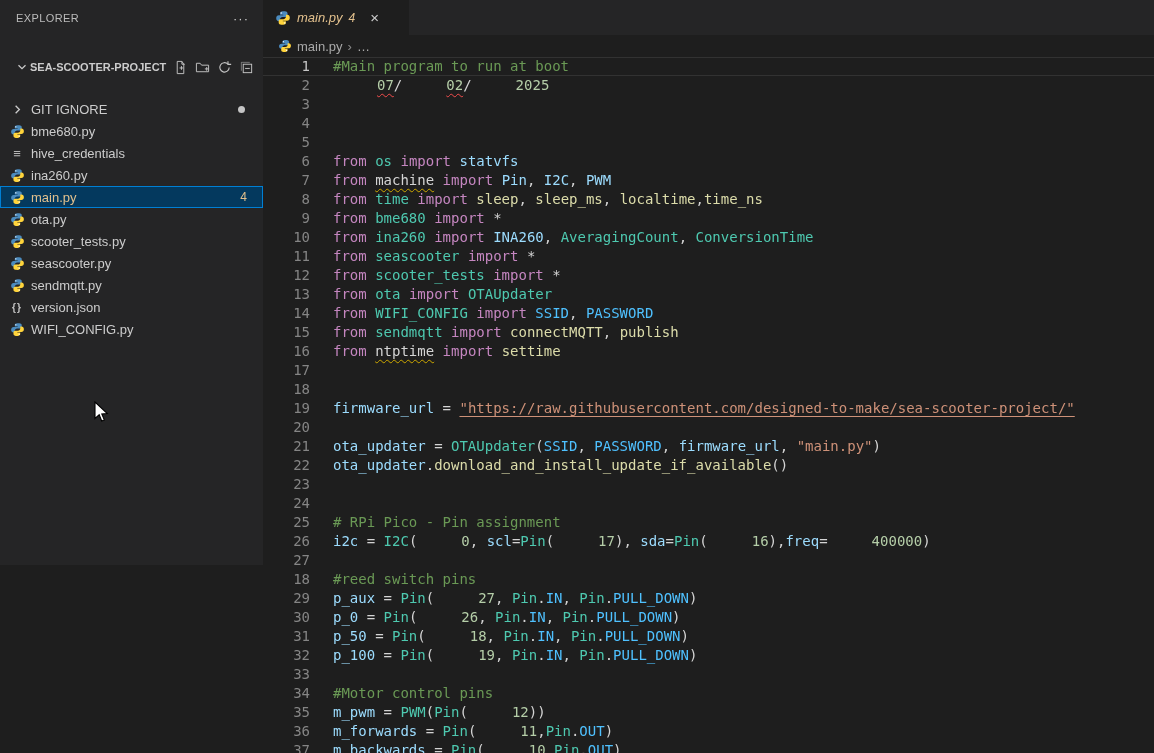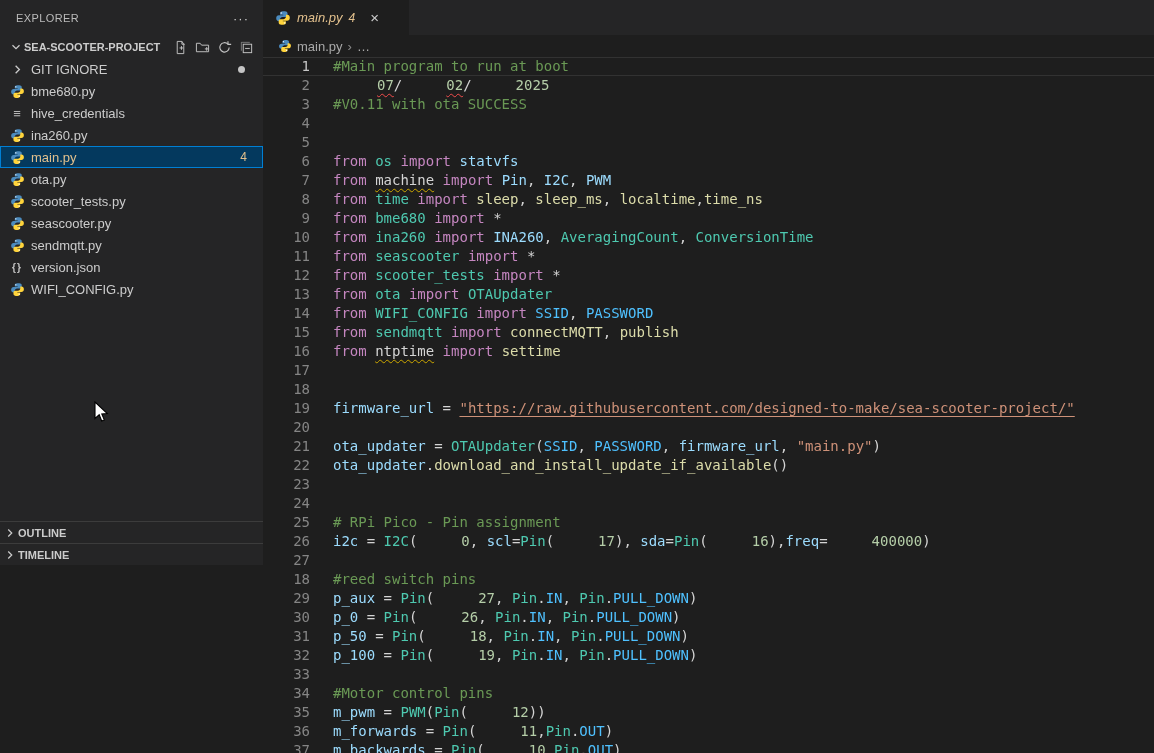--- a/index.html
+++ b/index.html
@@ -4,27 +4,27 @@
 <style>
   * { margin:0; padding:0; box-sizing:border-box; }
   html,body { width:1154px; height:753px; overflow:hidden; }
   body {
     background:var(--c-background,#1e1e1e);
     font-family:"Liberation Sans", sans-serif;
     color:#cccccc; position:relative;
   }
   
   .sidebar { position:absolute; left:0; top:0; width:263px; height:565px;
-    background:var(--c-sidebar,#252526); display:flex; flex-direction:column; }
+    background:var(--c-sidebar,#252526); display:flex; flex-direction:column;gap:20px; }
   .sb-header { height:36px; flex:none; display:flex; align-items:center;
     justify-content:space-between; padding:0 14px 0 16px; font-size:11px;
     color:#bbbbbb; letter-spacing:.4px; }
   .sb-more { color:#cccccc; font-size:13px; letter-spacing:1px; cursor:pointer; }
   .sb-project { height:22px; flex:none; display:flex; align-items:center;
-    padding:0 8px 0 8px; font-size:11px; font-weight:bold; color:#cccccc; }
+    padding:0 8px 0 14px; font-size:11px; font-weight:bold; color:#cccccc; }
   .chev { width:16px; height:16px; flex:none; display:inline-flex;
     align-items:center; justify-content:center; }
   .chev svg { width:14px; height:14px; }
   .sb-actions { margin-left:auto; display:flex; gap:4px; }
   .sb-actions .act { width:18px; height:18px; display:flex; align-items:center;
     justify-content:center; border-radius:3px; cursor:pointer; }
   .sb-actions svg { width:15px; height:15px; }
   .sb-items { flex:none; }
   .sb-item { height:22px; display:flex; align-items:center; padding-left:9px;
     font-size:13px; color:#cccccc; cursor:pointer; }
@@ -239,38 +239,20 @@
             <svg viewBox="0 0 16 16">
               <path fill="#4b8bbe" d="M7.9 1.2c-1.8 0-2.8.8-2.8 2v1.6h3.1v.5H3.9c-1.6 0-2.7 1.2-2.7 3 0 1.7 1 2.9 2.6 2.9h1.2V9.6c0-1.5 1.2-2.6 2.6-2.6h3.2c1 0 1.7-.8 1.7-1.8V3.2c0-1.2-1.2-2-2.6-2z"></path>
               <circle fill="#fff" cx="6.2" cy="3" r=".7"></circle>
               <path fill="#ffd43b" d="M8.1 14.8c1.8 0 2.8-.8 2.8-2v-1.6H7.8v-.5h4.3c1.6 0 2.7-1.2 2.7-3 0-1.7-1-2.9-2.6-2.9H11v1.8c0 1.5-1.2 2.6-2.6 2.6H5.4c-1 0-1.7.8-1.7 1.8v1.8c0 1.2 1.2 2 2.6 2z"></path>
               <circle fill="#fff" cx="9.8" cy="13" r=".7"></circle>
             </svg>
           </span>
           <span class="lbl">WIFI_CONFIG.py</span>
         </div>
       </div>
-    <div class="sb-bottom">
-      <div class="sb-panel">
-        <span class="chev">
-            <svg viewBox="0 0 16 16" fill="none" stroke="#cccccc" stroke-width="1.4">
-              <path d="M6 4l4 4-4 4"></path>
-            </svg>
-          </span>
-        <span>OUTLINE</span>
-      </div>
-      <div class="sb-panel">
-        <span class="chev">
-            <svg viewBox="0 0 16 16" fill="none" stroke="#cccccc" stroke-width="1.4">
-              <path d="M6 4l4 4-4 4"></path>
-            </svg>
-          </span>
-        <span>TIMELINE</span>
-      </div>
-    </div>
   </aside>
 
   <main class="editor">
     <div class="tabbar">
       <div class="tab">
         <span class="ticon">
             <svg viewBox="0 0 16 16">
               <path fill="#4b8bbe" d="M7.9 1.2c-1.8 0-2.8.8-2.8 2v1.6h3.1v.5H3.9c-1.6 0-2.7 1.2-2.7 3 0 1.7 1 2.9 2.6 2.9h1.2V9.6c0-1.5 1.2-2.6 2.6-2.6h3.2c1 0 1.7-.8 1.7-1.8V3.2c0-1.2-1.2-2-2.6-2z"></path>
               <circle fill="#fff" cx="6.2" cy="3" r=".7"></circle>
               <path fill="#ffd43b" d="M8.1 14.8c1.8 0 2.8-.8 2.8-2v-1.6H7.8v-.5h4.3c1.6 0 2.7-1.2 2.7-3 0-1.7-1-2.9-2.6-2.9H11v1.8c0 1.5-1.2 2.6-2.6 2.6H5.4c-1 0-1.7.8-1.7 1.8v1.8c0 1.2 1.2 2 2.6 2z"></path>
@@ -291,21 +273,21 @@
             <circle fill="#fff" cx="9.8" cy="13" r=".7"></circle>
           </svg>
         </span>
       <span class="bc-item">main.py</span>
       <span class="bc-sep">›</span>
       <span class="bc-item">…</span>
     </div>
     <div class="code">
         <div class="line current"><span class="ln">1</span><span class="txt"><span class="tok-com">#Main program to run at boot</span></span></div>
         <div class="line"><span class="ln">2</span><span class="txt"><span class="tok-num u-err">07</span><span class="tok-pl">/</span><span class="tok-num u-err">02</span><span class="tok-pl">/</span><span class="tok-num">2025</span></span></div>
-        <div class="line"><span class="ln">3</span><span class="txt"><span class="tok-com">#V0.11 with ota SUCCESS</span></span></div>
+        <div class="line"><span class="ln">3</span></div>
         <div class="line"><span class="ln">4</span><span class="txt"></span></div>
         <div class="line"><span class="ln">5</span><span class="txt"></span></div>
         <div class="line"><span class="ln">6</span><span class="txt"><span class="tok-kw">from</span><span class="tok-pl"> </span><span class="tok-mod">os</span><span class="tok-pl"> </span><span class="tok-kw">import</span><span class="tok-pl"> </span><span class="tok-var">statvfs</span></span></div>
         <div class="line"><span class="ln">7</span><span class="txt"><span class="tok-kw">from</span><span class="tok-pl"> </span><span class="tok-pl u-warn">machine</span><span class="tok-pl"> </span><span class="tok-kw">import</span><span class="tok-pl"> </span><span class="tok-var">Pin</span><span class="tok-pl">, </span><span class="tok-var">I2C</span><span class="tok-pl">, </span><span class="tok-var">PWM</span></span></div>
         <div class="line"><span class="ln">8</span><span class="txt"><span class="tok-kw">from</span><span class="tok-pl"> </span><span class="tok-mod">time</span><span class="tok-pl"> </span><span class="tok-kw">import</span><span class="tok-pl"> </span><span class="tok-fn">sleep</span><span class="tok-pl">, </span><span class="tok-fn">sleep_ms</span><span class="tok-pl">, </span><span class="tok-fn">localtime</span><span class="tok-pl">,</span><span class="tok-fn">time_ns</span></span></div>
         <div class="line"><span class="ln">9</span><span class="txt"><span class="tok-kw">from</span><span class="tok-pl"> </span><span class="tok-mod">bme680</span><span class="tok-pl"> </span><span class="tok-kw">import</span><span class="tok-pl"> </span><span class="tok-pl">*</span></span></div>
         <div class="line"><span class="ln">10</span><span class="txt"><span class="tok-kw">from</span><span class="tok-pl"> </span><span class="tok-mod">ina260</span><span class="tok-pl"> </span><span class="tok-kw">import</span><span class="tok-pl"> </span><span class="tok-var">INA260</span><span class="tok-pl">, </span><span class="tok-cls">AveragingCount</span><span class="tok-pl">, </span><span class="tok-cls">ConversionTime</span></span></div>
         <div class="line"><span class="ln">11</span><span class="txt"><span class="tok-kw">from</span><span class="tok-pl"> </span><span class="tok-mod">seascooter</span><span class="tok-pl"> </span><span class="tok-kw">import</span><span class="tok-pl"> </span><span class="tok-pl">*</span></span></div>
         <div class="line"><span class="ln">12</span><span class="txt"><span class="tok-kw">from</span><span class="tok-pl"> </span><span class="tok-mod">scooter_tests</span><span class="tok-pl"> </span><span class="tok-kw">import</span><span class="tok-pl"> </span><span class="tok-pl">*</span></span></div>
         <div class="line"><span class="ln">13</span><span class="txt"><span class="tok-kw">from</span><span class="tok-pl"> </span><span class="tok-mod">ota</span><span class="tok-pl"> </span><span class="tok-kw">import</span><span class="tok-pl"> </span><span class="tok-cls">OTAUpdater</span></span></div>

